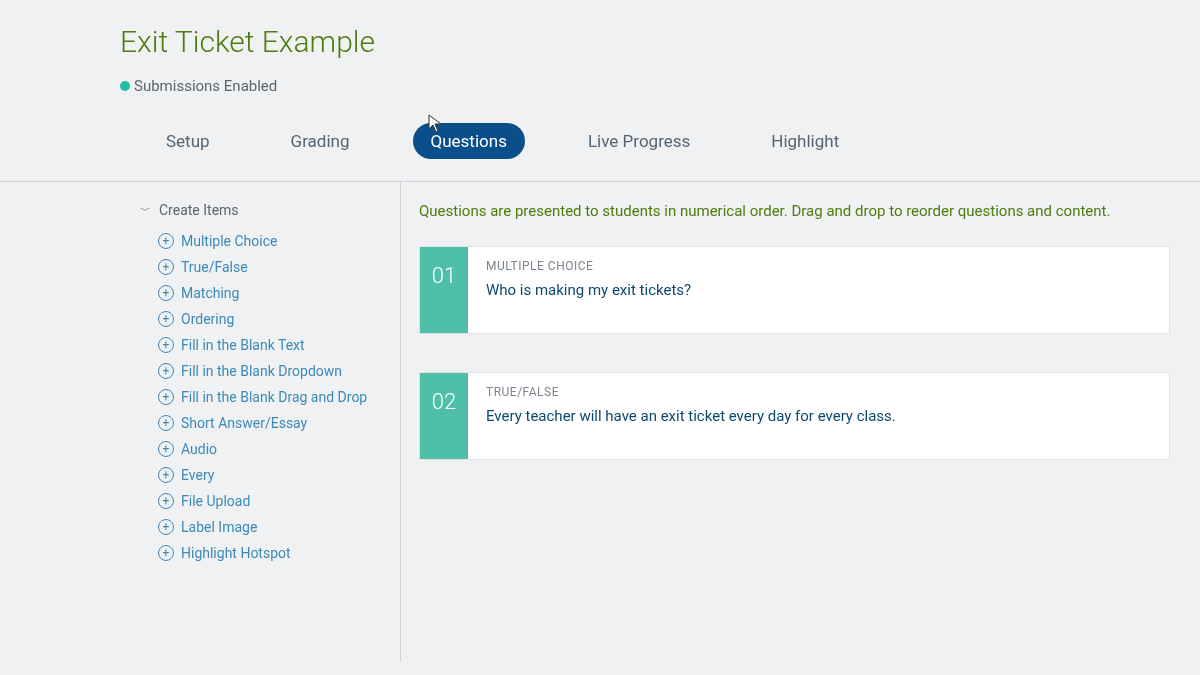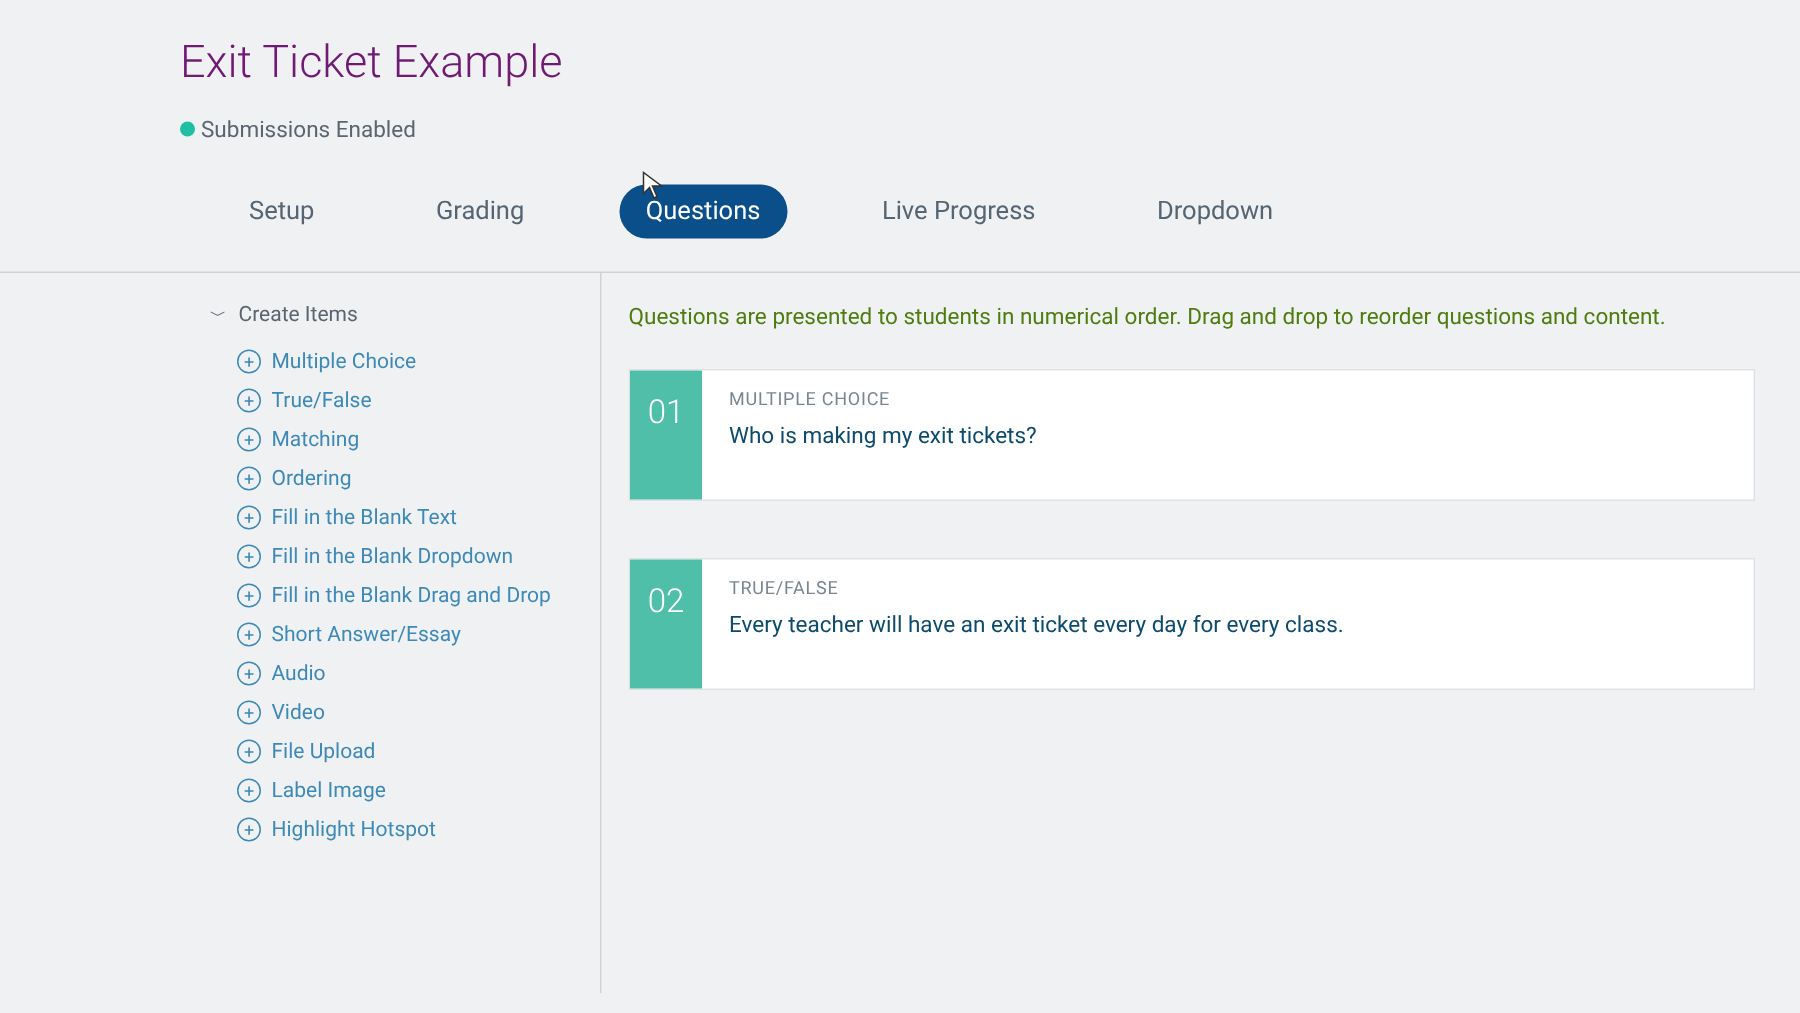--- a/index.html
+++ b/index.html
@@ -10,21 +10,21 @@
     width: 1200px;
     height: 675px;
     overflow: hidden;
   }
   .page {
     padding: 24px 0 0 0;
   }
   .page-title {
     font-size: 30px;
     font-weight: 300;
-    color: #701a75;
+    color: #4d7c0f;
     padding: 0 0 18px 120px;
   }
   .status-row {
     display: flex;
     align-items: center;
     padding: 0 0 28px 120px;
     gap: 4px;
   }
   .status-dot {
     width: 10px; height: 10px;
@@ -166,21 +166,21 @@
   <div class="status-row">
     <span class="status-dot"></span>
     <span class="status-text">Submissions Enabled</span>
   </div>
 
   <div class="tabs-row">
     <div class="tab">Setup</div>
     <div class="tab">Grading</div>
     <div class="tab active">Questions</div>
     <div class="tab">Live Progress</div>
-    <div class="tab">Dropdown</div>
+    <div class="tab">Highlight</div>
   </div>
 
   <div class="divider"></div>
 
   <div class="content">
     <aside class="sidebar">
       <div class="create-items-header">
         <span class="chev">﹀</span>
         <span>Create Items</span>
       </div>
@@ -216,21 +216,21 @@
         <li>
             <span class="plus-ico">+</span>
             <span>Short Answer/Essay</span>
           </li>
         <li>
             <span class="plus-ico">+</span>
             <span>Audio</span>
           </li>
         <li>
             <span class="plus-ico">+</span>
-            <span>Video</span>
+            <span>Every</span>
           </li>
         <li>
             <span class="plus-ico">+</span>
             <span>File Upload</span>
           </li>
         <li>
             <span class="plus-ico">+</span>
             <span>Label Image</span>
           </li>
         <li>

